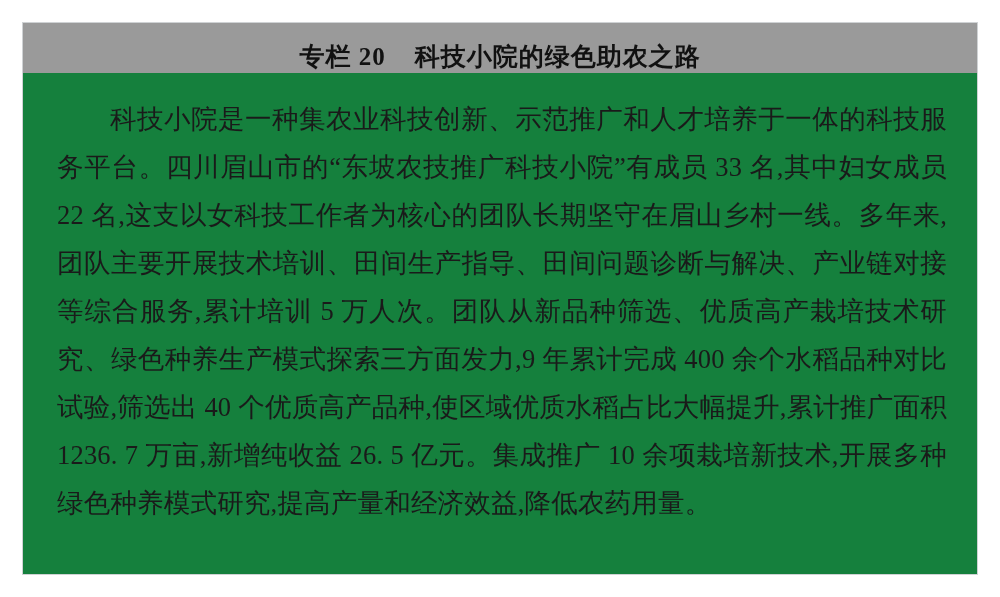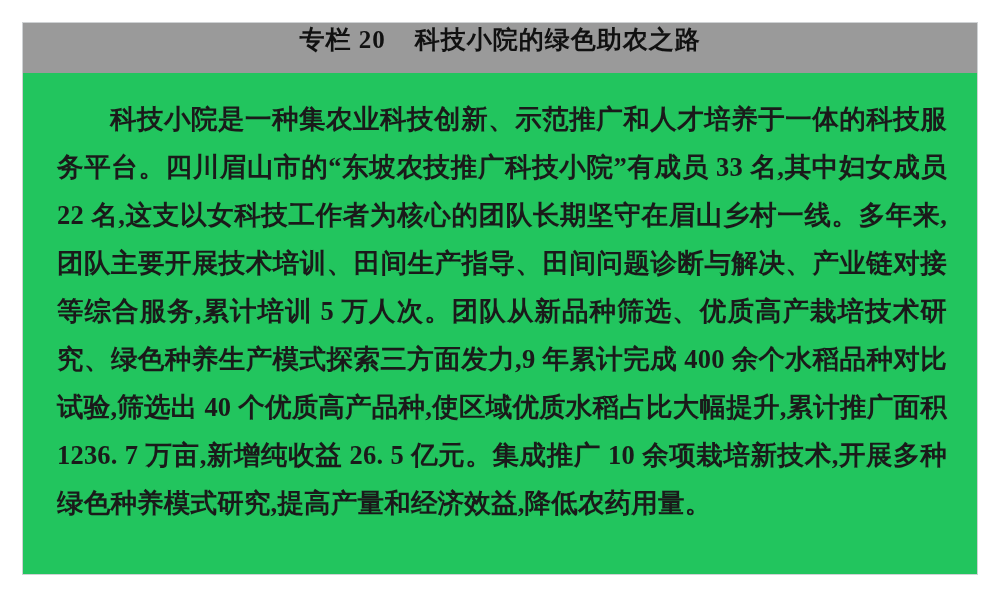--- a/index.html
+++ b/index.html
@@ -26,37 +26,36 @@
     width: 956px;
     height: 553px;
     box-sizing: border-box;
     background: #eceeef;
     border: 1px solid #cfd2d4;
   }
   .box-header {
     height: 50px;
     background: #9a9a9a;
     display: flex;
-    align-items: flex-start;
+    align-items: flex-end;
     justify-content: center;
   }
   .box-header .title {
     color: #111111;
     font-size: 25px;
     font-weight: bold;
     letter-spacing: 1px;
     font-family: "Liberation Serif", "DejaVu Serif", serif;
     white-space: pre;
   }
   .box-body {
     padding: 22px 30px 36px 34px;
-    background: #22c55e;
+    background: #15803d;
     height: calc(100% - 50px);
     box-sizing: border-box;
-    font-weight: bold;
   }
   .para {
     margin: 0;
     color: #1a1a1a;
     font-size: 26.5px;
     line-height: 48px;
     text-align: justify;
     text-indent: 2em;
     text-justify: inter-ideograph;
     font-family: "Liberation Serif", "DejaVu Serif", serif;

